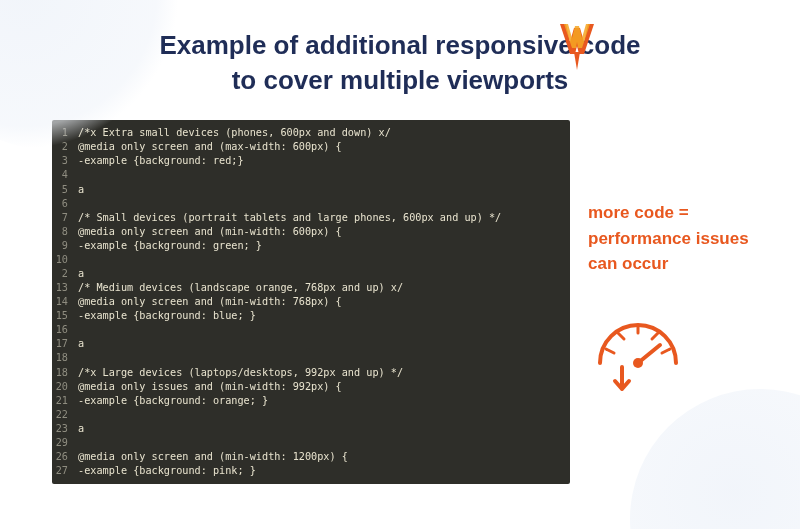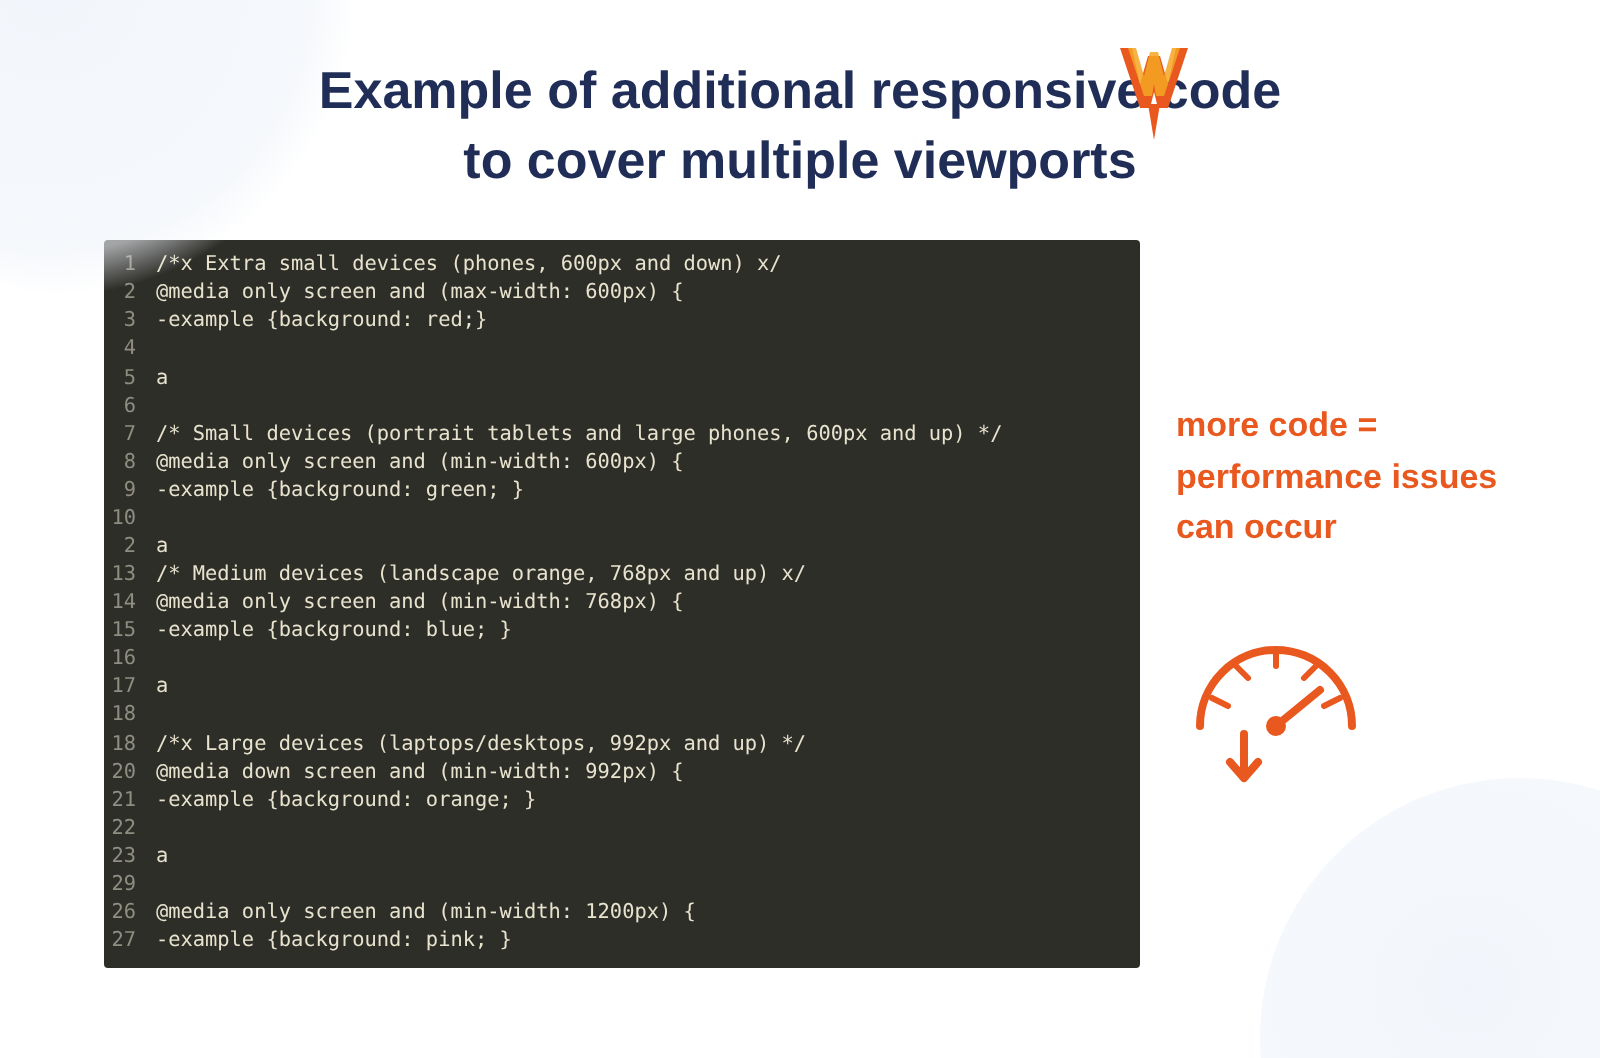--- a/index.html
+++ b/index.html
@@ -121,21 +121,21 @@
       <div class="code-line"><span class="lineno">9</span><span class="linetxt">-example {background: green; }</span></div>
       <div class="code-line"><span class="lineno">10</span><span class="linetxt"></span></div>
       <div class="code-line"><span class="lineno">2</span><span class="linetxt">a</span></div>
       <div class="code-line"><span class="lineno">13</span><span class="linetxt">/* Medium devices (landscape orange, 768px and up) x/</span></div>
       <div class="code-line"><span class="lineno">14</span><span class="linetxt">@media only screen and (min-width: 768px) {</span></div>
       <div class="code-line"><span class="lineno">15</span><span class="linetxt">-example {background: blue; }</span></div>
       <div class="code-line"><span class="lineno">16</span><span class="linetxt"></span></div>
       <div class="code-line"><span class="lineno">17</span><span class="linetxt">a</span></div>
       <div class="code-line"><span class="lineno">18</span><span class="linetxt"></span></div>
       <div class="code-line"><span class="lineno">18</span><span class="linetxt">/*x Large devices (laptops/desktops, 992px and up) */</span></div>
-      <div class="code-line"><span class="lineno">20</span><span class="linetxt">@media down screen and (min-width: 992px) {</span></div>
+      <div class="code-line"><span class="lineno">20</span><span class="linetxt">@media only issues and (min-width: 992px) {</span></div>
       <div class="code-line"><span class="lineno">21</span><span class="linetxt">-example {background: orange; }</span></div>
       <div class="code-line"><span class="lineno">22</span><span class="linetxt"></span></div>
       <div class="code-line"><span class="lineno">23</span><span class="linetxt">a</span></div>
       <div class="code-line"><span class="lineno">29</span><span class="linetxt"></span></div>
       <div class="code-line"><span class="lineno">26</span><span class="linetxt">@media only screen and (min-width: 1200px) {</span></div>
       <div class="code-line"><span class="lineno">27</span><span class="linetxt">-example {background: pink; }</span></div>
     </div>
 
   <div class="side">
     <div class="side-text">

